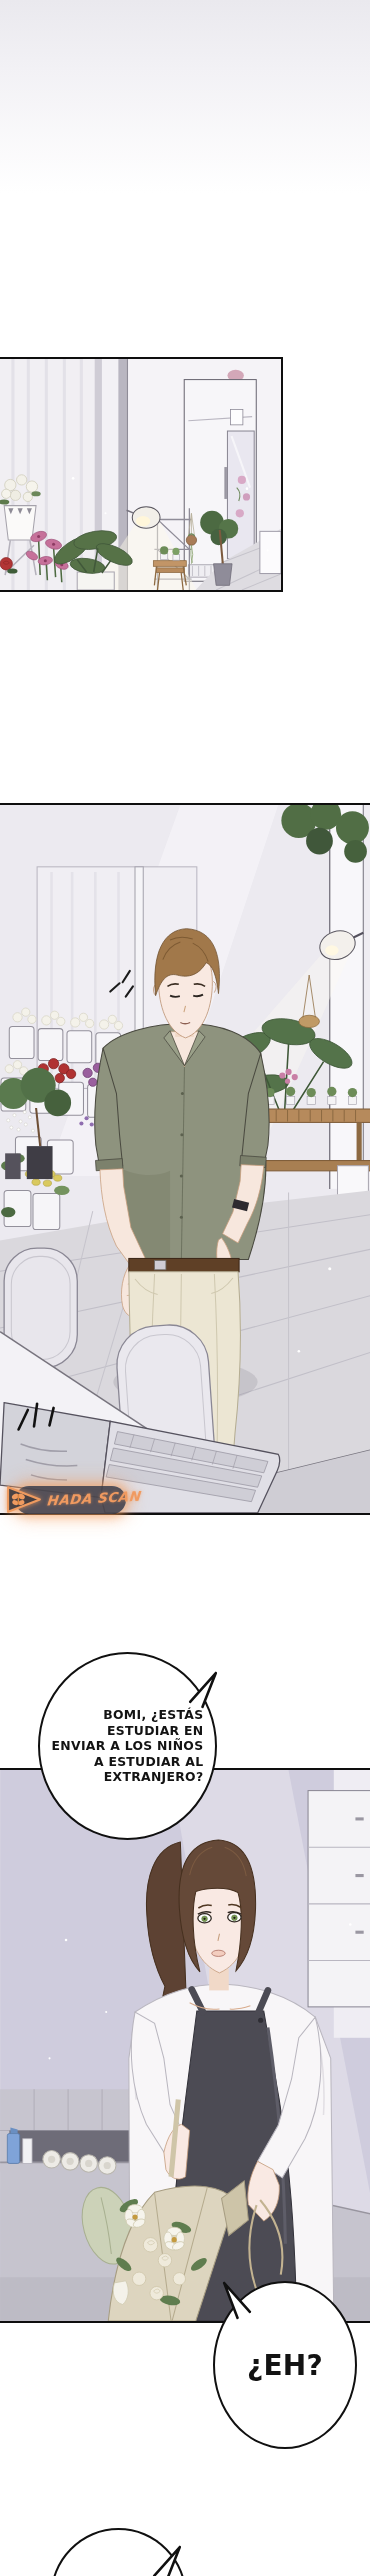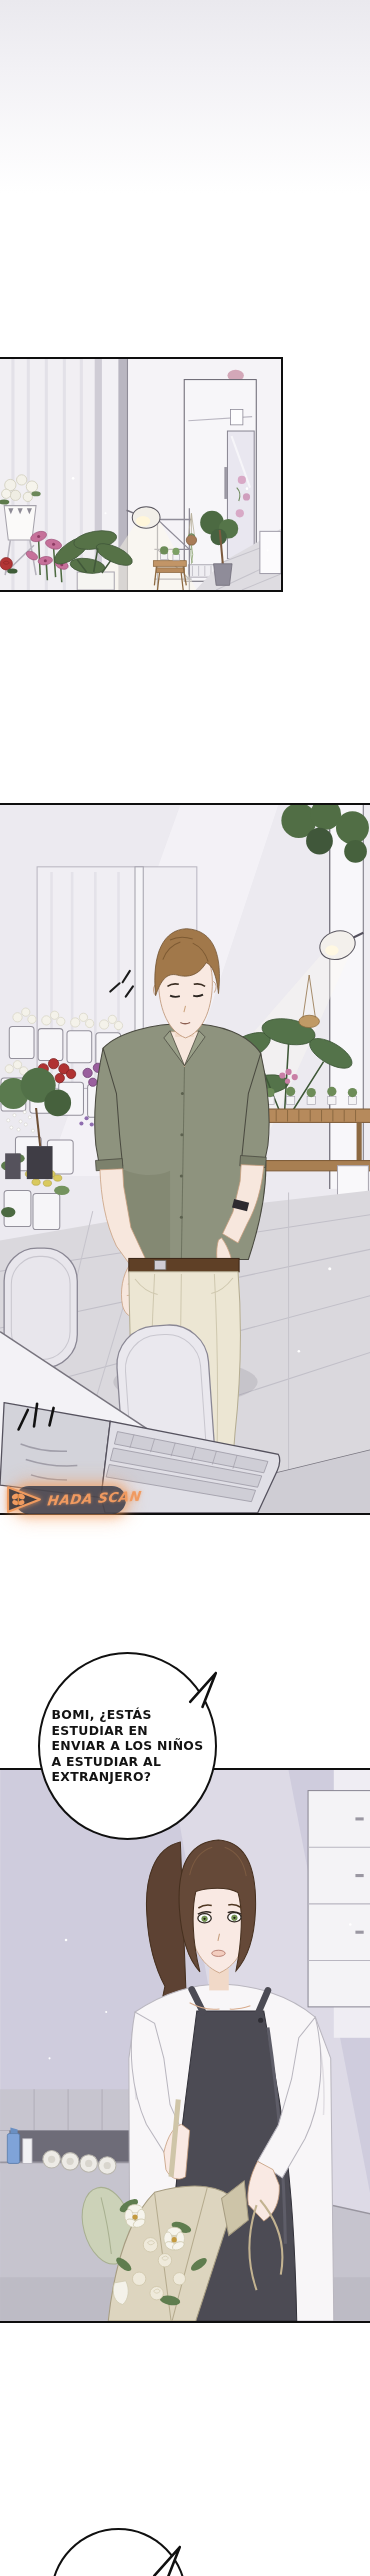--- a/index.html
+++ b/index.html
@@ -8,21 +8,21 @@
   .top-fade{position:absolute;left:0;top:0;width:371px;height:227px;
     background:linear-gradient(#eae9ee 0%,#f2f1f5 30%,#ffffff 85%);}
   .panel{position:absolute;background:#f2f0f4;border:2.1px solid #0e0e0e;box-sizing:border-box;overflow:hidden;}
   #panel1{left:0;top:357px;width:283px;height:235px;border-left:none;}
   #panel2{left:0;top:803px;width:371px;height:712px;border-left:none;border-right:none;}
   #panel3{left:0;top:1768px;width:371px;height:555px;border-left:none;border-right:none;}
   .panel svg{display:block;}
 
   .bubble{position:absolute;background:#ffffff;border:2.6px solid #101010;border-radius:50%;
     display:flex;align-items:center;justify-content:center;z-index:6;box-sizing:border-box;}
-  .bubble .txt{font-weight:bold;color:#131313;text-align:left;letter-spacing:0.3px;}
+  .bubble .txt{font-weight:bold;color:#131313;text-align:right;letter-spacing:0.3px;}
   #bubble1{left:38px;top:1652px;width:179px;height:188px;}
   #bubble1 .txt{font-size:12.4px;line-height:15.5px;}
   #bubble2{left:213px;top:2281px;width:144px;height:168px;}
   #bubble2 .txt{font-size:28px;}
   #bubble3{left:50px;top:2528px;width:137px;height:140px;}
   .tail{position:absolute;z-index:7;}
 
   .watermark{position:absolute;left:4.1px;top:1482px;width:124px;height:36px;z-index:9;}
   .wm-pill{position:absolute;left:11.3px;top:4.1px;width:111px;height:28px;background:rgba(73,69,76,.93);
     border-radius:14.4px;box-shadow:0 0 8.2px 3.1px rgba(244,154,88,.55),0 0 17.5px 7.2px rgba(244,154,88,.28);}
@@ -559,20 +559,27 @@
       </g>
       <g fill="#ffffff">
         <circle cx="128" cy="330" r="2.5"></circle>
           <circle cx="96" cy="560" r="2"></circle>
           <circle cx="680" cy="300" r="2.5"></circle>
           <circle cx="206" cy="470" r="2"></circle>
       </g>
     </svg>
   </section>
 
+  <div class="bubble" id="bubble2">
+    <div class="txt">¿EH?</div>
+    <svg class="tail" style="left:3.1px;top:-3.1px;" width="35" height="41" viewBox="0 0 68 80">
+      <polygon points="62,62 12,6 38,74" fill="#ffffff"></polygon>
+      <path d="M62,62 L12,6 M12,6 L38,74" stroke="#101010" stroke-width="5" fill="none" stroke-linecap="round"></path>
+    </svg>
+  </div>
 
   <div class="bubble" id="bubble3">
 
     <svg class="tail" style="left:99px;top:14.4px;" width="33" height="40" viewBox="0 0 64 78">
       <polygon points="6,62 56,6 30,72" fill="#ffffff"></polygon>
       <path d="M6,62 L56,6 M56,6 L30,72" stroke="#101010" stroke-width="5" fill="none" stroke-linecap="round"></path>
     </svg>
   </div>
 
 </div>

